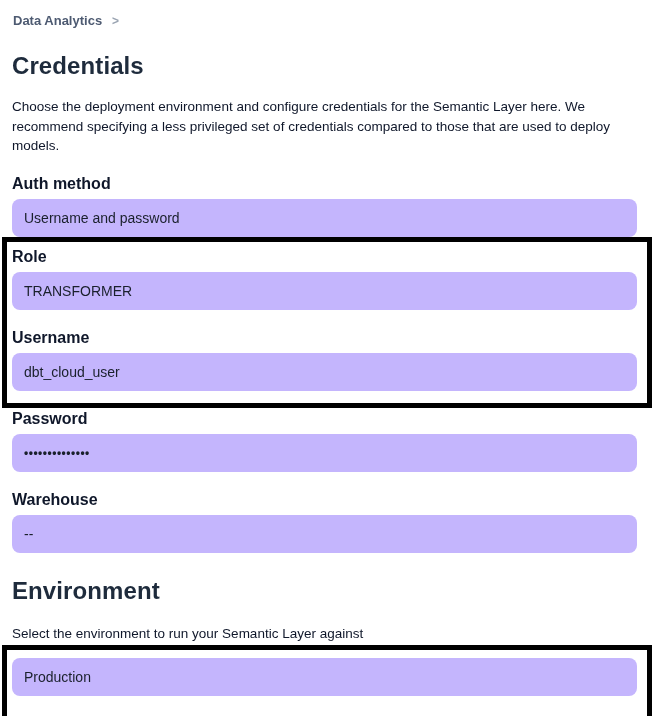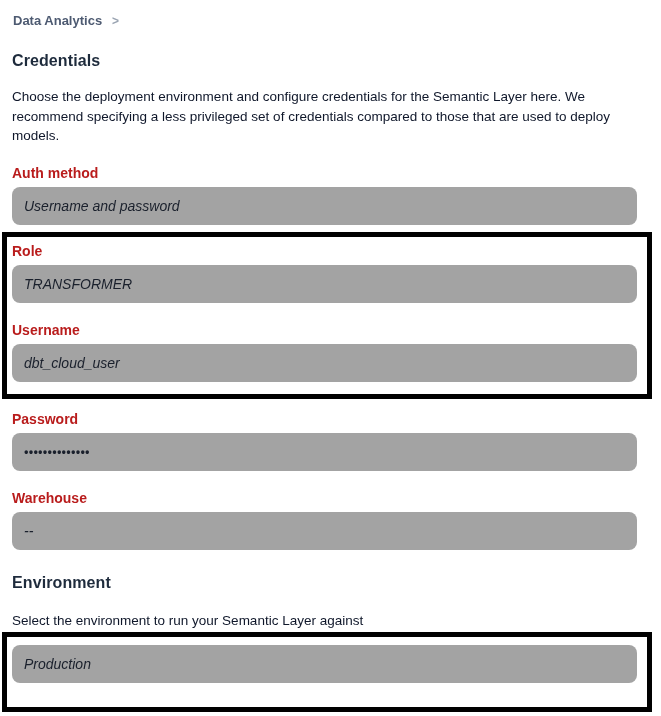--- a/index.html
+++ b/index.html
@@ -22,74 +22,73 @@
     font-size: 13px;
     font-weight: 700;
   }
   .crumb-parent { color: #4d5a71; cursor: pointer; }
   .crumb-sep { color: #9aa4b2; font-size: 12px; font-weight: 600; }
   .crumb-current { color: #1e2b3c; }
 
   
   h1.section-title {
     margin: 24px 12px 0 12px;
-    font-size: 16px;
+    font-size: 24px;
     font-weight: 700;
     color: #1e2b3c;
     letter-spacing: 0.1px;
   }
   .section-desc {
     margin: 17px 12px 0 12px;
     max-width: 606px;
     font-size: 13.5px;
     line-height: 1.45;
     color: #0f172a;
   }
 
   
   .field-group { margin: 0 24px 0 12px; }
   .field-label {
     display: block;
-    font-size: 14px;
+    font-size: 16px;
     font-weight: 700;
-    color: #b91c1c;
+    color: #0f172a;
     margin-bottom: 6px;
   }
   .field-box {
     height: 38px;
-    background: #a3a3a3;
+    background: #c4b5fd;
     border-radius: 8px;
     display: flex;
     align-items: center;
     padding: 0 12px;
     font-size: 14px;
     color: #1a202c;
     cursor: default;
-    font-style: italic;
   }
   .field-box.password-box span {
     font-size: 12px;
     font-weight: 700;
     letter-spacing: 0.5px;
     color: #1a202c;
   }
 
   
   .highlight-box {
     border: 5px solid #000000;
     margin-left: 2px;
     margin-right: 9px;
   }
   .highlight-box .field-group { margin: 0 10px 0 5px; }
-  #credentials-highlight { margin-top: 7px; padding-top: 6px; padding-bottom: 12px; }
+  #credentials-highlight { padding-top: 6px; padding-bottom: 12px; }
   #credentials-highlight .field-group + .field-group { margin-top: 19px; }
   #environment-highlight { margin-top: 2px; padding-top: 8px; padding-bottom: 24px; }
 
   .mt-19 { margin-top: 19px; }
-  .mt-2  { margin-top: 12px; }
+  .mt-2  { margin-top: 2px; }
   .mt-54 { margin-top: 54px; }
 </style>
 </head>
 <body>
 
 <div class="page">
 
   <nav class="breadcrumb">
     <span class="crumb-parent">Data Analytics</span>
     <span class="crumb-sep">&gt;</span>

